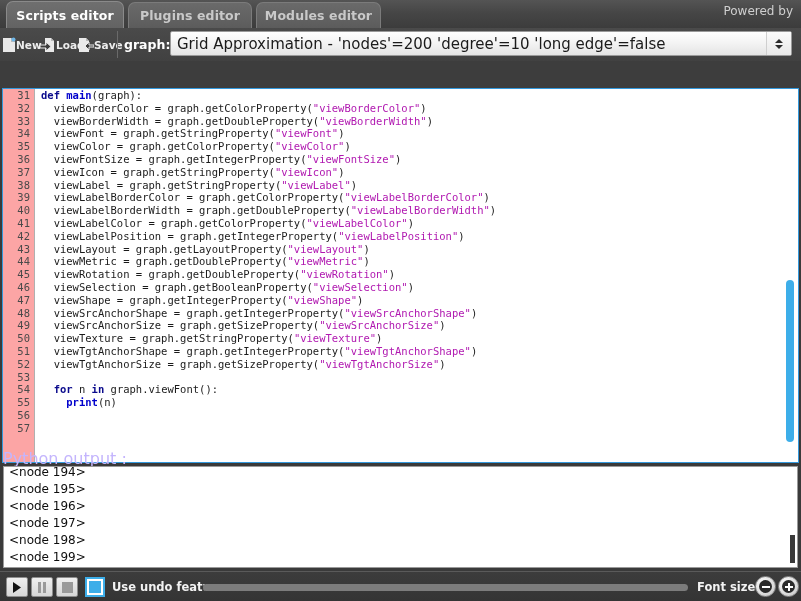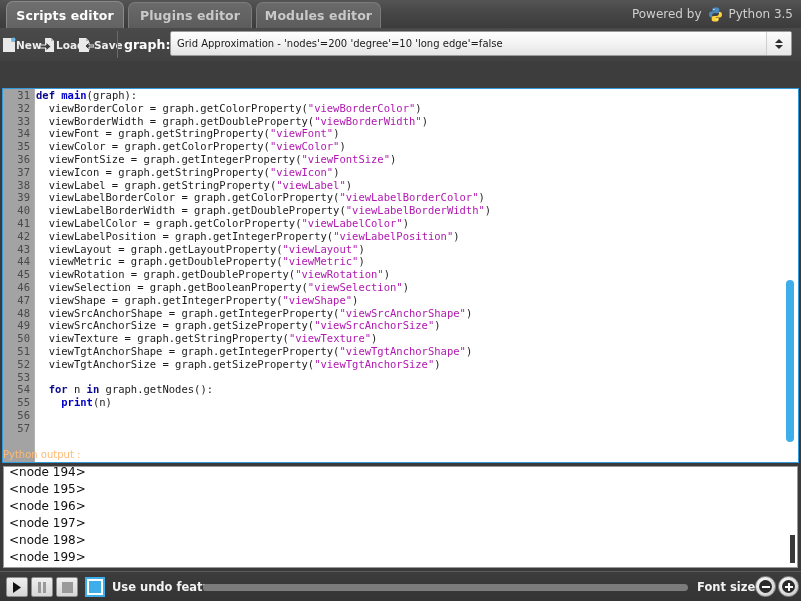--- a/index.html
+++ b/index.html
@@ -58,20 +58,21 @@
   #tab2 { left: 256px; width: 125px; }
 
   .powered {
     position: absolute;
     top: 4px; right: 8px;
     height: 20px;
     display: flex; align-items: center; gap: 6px;
     font-size: 12px;
     color: #cfcfcf;
     user-select: none;
+    flex-direction: column;
   }
   .pylogo { width: 15px; height: 15px; display:block; }
 
   
   .toolbar {
     position: absolute; top: 28px; left: 0;
     width: 801px; height: 33px;
     background: linear-gradient(to bottom, #4a4a4a 0%, #414141 100%);
     box-sizing: border-box;
   }
@@ -110,21 +111,21 @@
     background: linear-gradient(to bottom, #ffffff 0%, #f3f3f3 50%, #e4e4e4 100%);
     border: 1px solid #9a9a9a;
     border-radius: 2px;
     box-sizing: border-box;
     display: flex; align-items: center;
     cursor: pointer;
   }
   .graph-combo .val {
     flex: 1;
     padding-left: 6px;
-    font-size: 10px;
+    font-size: 15px;
     color: #1a1a1a;
     white-space: nowrap; overflow: hidden;
     user-select: none;
   }
   .combo-arrows {
     width: 24px; height: 23px;
     display: flex; flex-direction: column;
     align-items: center; justify-content: center;
     gap: 2px;
     border-left: 1px solid #cfcfcf;
@@ -170,21 +171,21 @@
     position: absolute; left: 2px; top: 88px;
     width: 797px; height: 375px;
     background: #ffffff;
     border: 1px solid #3399dd;
     box-sizing: border-box;
     overflow: hidden;
   }
   .gutter {
     position: absolute; left: 0; top: 0;
     width: 32px; height: 100%;
-    background: #a3a3a3;
+    background: #fca5a5;
     border-right: 1px solid #b0b0b0;
     box-sizing: border-box;
   }
   .gutter .ln {
     height: 12.8px; line-height: 12.8px;
     text-align: right;
     padding-right: 4px;
     font-family: "DejaVu Sans Mono", monospace;
     font-size: 10.5px;
     color: #4a4a4a;
@@ -195,20 +196,21 @@
     position: absolute; left: 33px; top: 0;
     right: 0; height: 100%;
     overflow: hidden;
   }
   .codeline {
     height: 12.8px; line-height: 12.8px;
     white-space: pre;
     font-family: "DejaVu Sans Mono", monospace;
     font-size: 10.5px;
     color: #1a1a1a;
+    padding-left: 5px;
     box-sizing: border-box;
   }
   .k  { color: #0a0a8c; font-weight: bold; }   
   .fn { color: #0000cc; font-weight: bold; }   
   .s  { color: #b018b0; }                      
   .p  { color: #1a1a1a; }
 
   .vscroll-track {
     position: absolute; right: 1px; top: 1px;
     width: 13px; bottom: 1px;
@@ -218,21 +220,21 @@
     position: absolute; right: 3px;
     width: 8px;
     background: #3daee9;
     border-radius: 4px;
     cursor: pointer;
   }
 
   
   .outlabel {
     position: absolute; left: 3px; top: 449px;
-    font-size: 10px; color: #fdba74;
+    font-size: 16px; color: #c4b5fd;
     user-select: none;
   }
   .outpanel {
     position: absolute; left: 3px; top: 466px;
     width: 795px; height: 102px;
     background: #ffffff;
     border: 1px solid #9a9a9a;
     box-sizing: border-box;
     overflow: hidden;
   }
@@ -455,21 +457,21 @@
         <div class="codeline"><span class="p">  viewMetric = graph.getDoubleProperty(</span><span class="s">"viewMetric"</span><span class="p">)</span></div>
         <div class="codeline"><span class="p">  viewRotation = graph.getDoubleProperty(</span><span class="s">"viewRotation"</span><span class="p">)</span></div>
         <div class="codeline"><span class="p">  viewSelection = graph.getBooleanProperty(</span><span class="s">"viewSelection"</span><span class="p">)</span></div>
         <div class="codeline"><span class="p">  viewShape = graph.getIntegerProperty(</span><span class="s">"viewShape"</span><span class="p">)</span></div>
         <div class="codeline"><span class="p">  viewSrcAnchorShape = graph.getIntegerProperty(</span><span class="s">"viewSrcAnchorShape"</span><span class="p">)</span></div>
         <div class="codeline"><span class="p">  viewSrcAnchorSize = graph.getSizeProperty(</span><span class="s">"viewSrcAnchorSize"</span><span class="p">)</span></div>
         <div class="codeline"><span class="p">  viewTexture = graph.getStringProperty(</span><span class="s">"viewTexture"</span><span class="p">)</span></div>
         <div class="codeline"><span class="p">  viewTgtAnchorShape = graph.getIntegerProperty(</span><span class="s">"viewTgtAnchorShape"</span><span class="p">)</span></div>
         <div class="codeline"><span class="p">  viewTgtAnchorSize = graph.getSizeProperty(</span><span class="s">"viewTgtAnchorSize"</span><span class="p">)</span></div>
         <div class="codeline">&nbsp;</div>
-        <div class="codeline"><span class="p">  </span><span class="k">for</span><span class="p"> n </span><span class="k">in</span><span class="p"> graph.getNodes():</span></div>
+        <div class="codeline"><span class="p">  </span><span class="k">for</span><span class="p"> n </span><span class="k">in</span><span class="p"> graph.viewFont():</span></div>
         <div class="codeline"><span class="p">    </span><span class="fn">print</span><span class="p">(n)</span></div>
         <div class="codeline">&nbsp;</div>
       </div>
     <div class="vscroll-track">
       <div class="vscroll-thumb" id="vthumb" style="top: 190px; height: 162px; background: rgb(61, 174, 233);"></div>
     </div>
   </div>
 
   <div class="outlabel">Python output :</div>
   <div class="outpanel">

